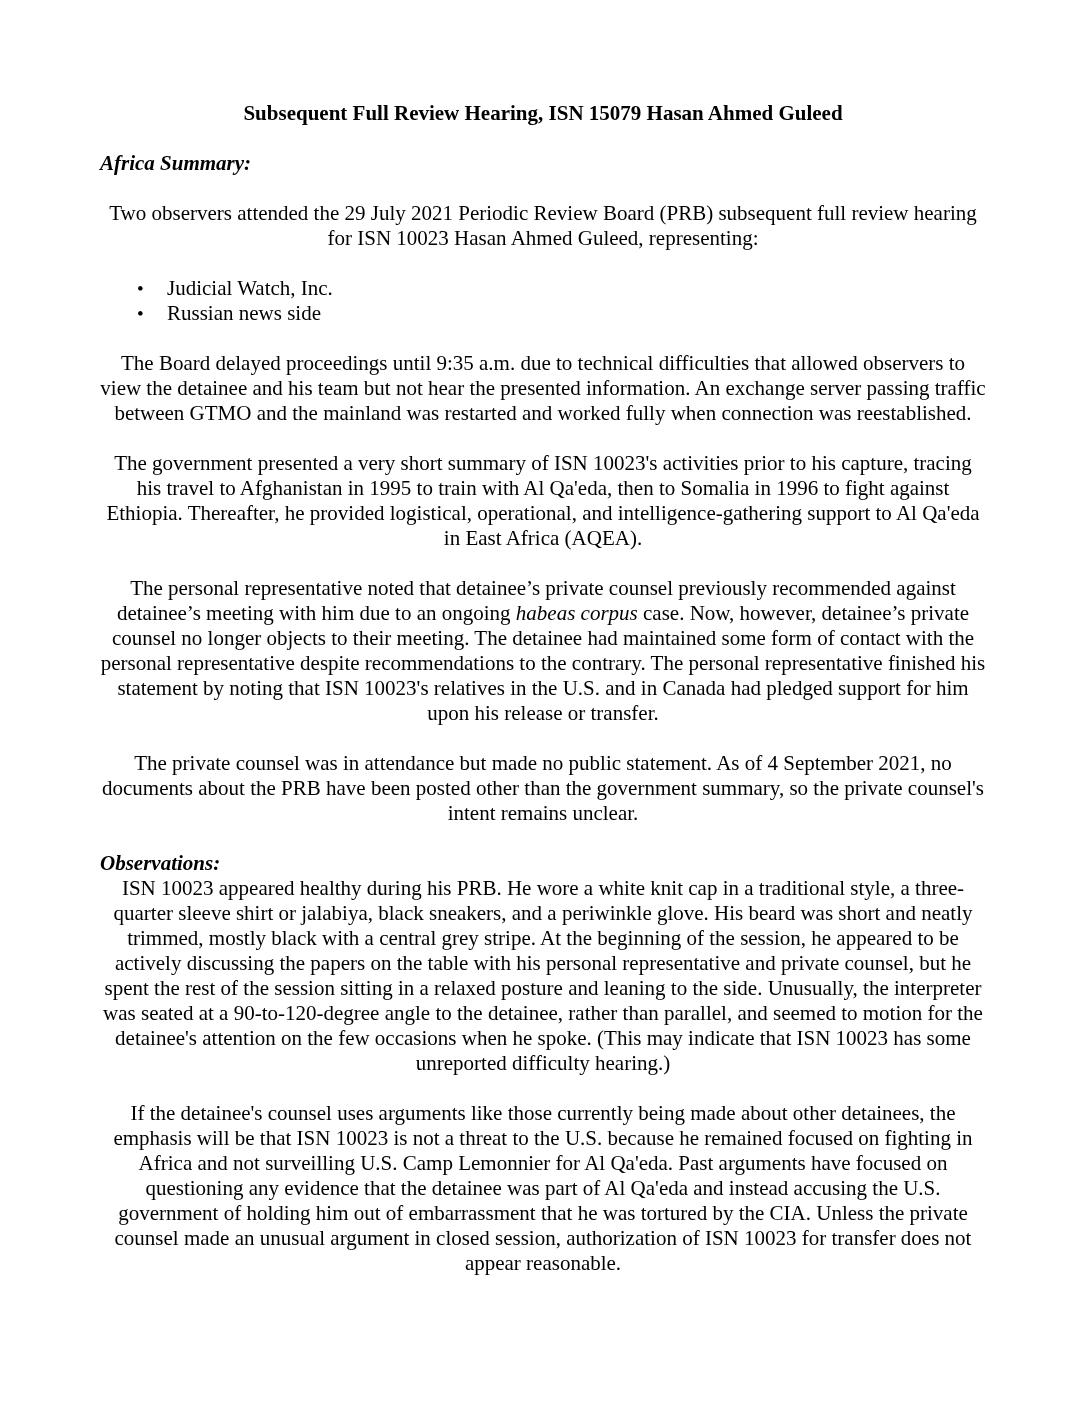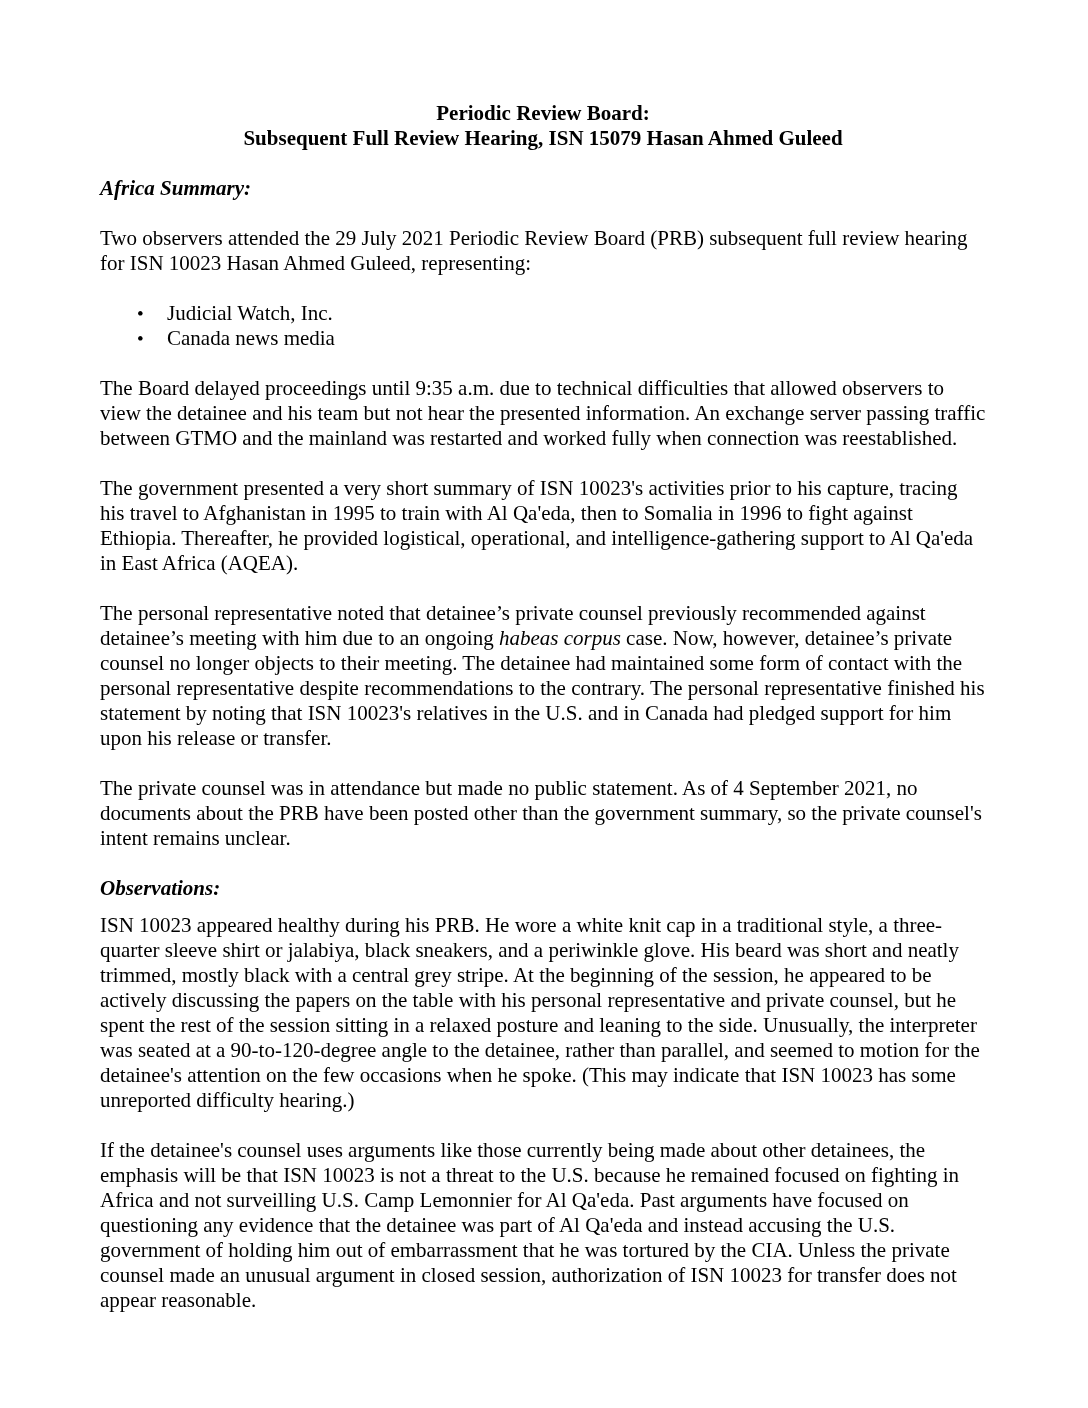--- a/index.html
+++ b/index.html
@@ -29,22 +29,22 @@
     margin: 0 0 25px 0;
   }
   .title div { white-space: nowrap; }
   .heading {
     font-weight: bold;
     font-style: italic;
     margin: 0 0 25px 0;
   }
   .heading.tight { margin-bottom: 0; font-style: italic; }
   p.para {
-    margin: 12px 0 25px 0;
-    text-align: left;
+    margin: 0 0 25px 0;
+    text-align: center;
   }
   ul.observer-list {
     list-style: none;
     margin: 0 0 25px 37px;
     padding: 0;
   }
   ul.observer-list li {
     position: relative;
     padding-left: 30px;
   }
@@ -56,31 +56,30 @@
     font-size: 19px;
   }
   .italic { font-style: italic; }
 </style>
 </head>
 <body>
 
 <div class="page">
 
   <div class="title">
-    <div>Periodic Review Board:</div>
     <div>Subsequent Full Review Hearing, ISN 15079 Hasan Ahmed Guleed</div>
   </div>
 
   <div class="heading">Africa Summary:</div>
 
   <p class="para">Two observers attended the 29 July 2021 Periodic Review Board (PRB) subsequent full review hearing for ISN 10023 Hasan Ahmed Guleed, representing:</p>
 
   <ul class="observer-list">
     <li>Judicial Watch, Inc.</li>
-    <li>Canada news media</li>
+    <li>Russian news side</li>
   </ul>
 
   <p class="para">The Board delayed proceedings until 9:35 a.m. due to technical difficulties that allowed observers to view the detainee and his team but not hear the presented information. An exchange server passing traffic between GTMO and the mainland was restarted and worked fully when connection was reestablished.</p>
 
   <p class="para">The government presented a very short summary of ISN 10023's activities prior to his capture, tracing his travel to Afghanistan in 1995 to train with Al Qa'eda, then to Somalia in 1996 to fight against Ethiopia. Thereafter, he provided logistical, operational, and intelligence-gathering support to Al Qa'eda in East Africa (AQEA).</p>
 
   <p class="para"><span>The personal representative noted that detainee’s private counsel previously recommended against detainee’s meeting with him due to an ongoing </span><span class="italic">habeas corpus</span><span> case. Now, however, detainee’s private counsel no longer objects to their meeting. The detainee had maintained some form of contact with the personal representative despite recommendations to the contrary. The personal representative finished his statement by noting that ISN 10023's relatives in the U.S. and in Canada had pledged support for him upon his release or transfer.</span></p>
 
   <p class="para">The private counsel was in attendance but made no public statement. As of 4 September 2021, no documents about the PRB have been posted other than the government summary, so the private counsel's intent remains unclear.</p>
 

